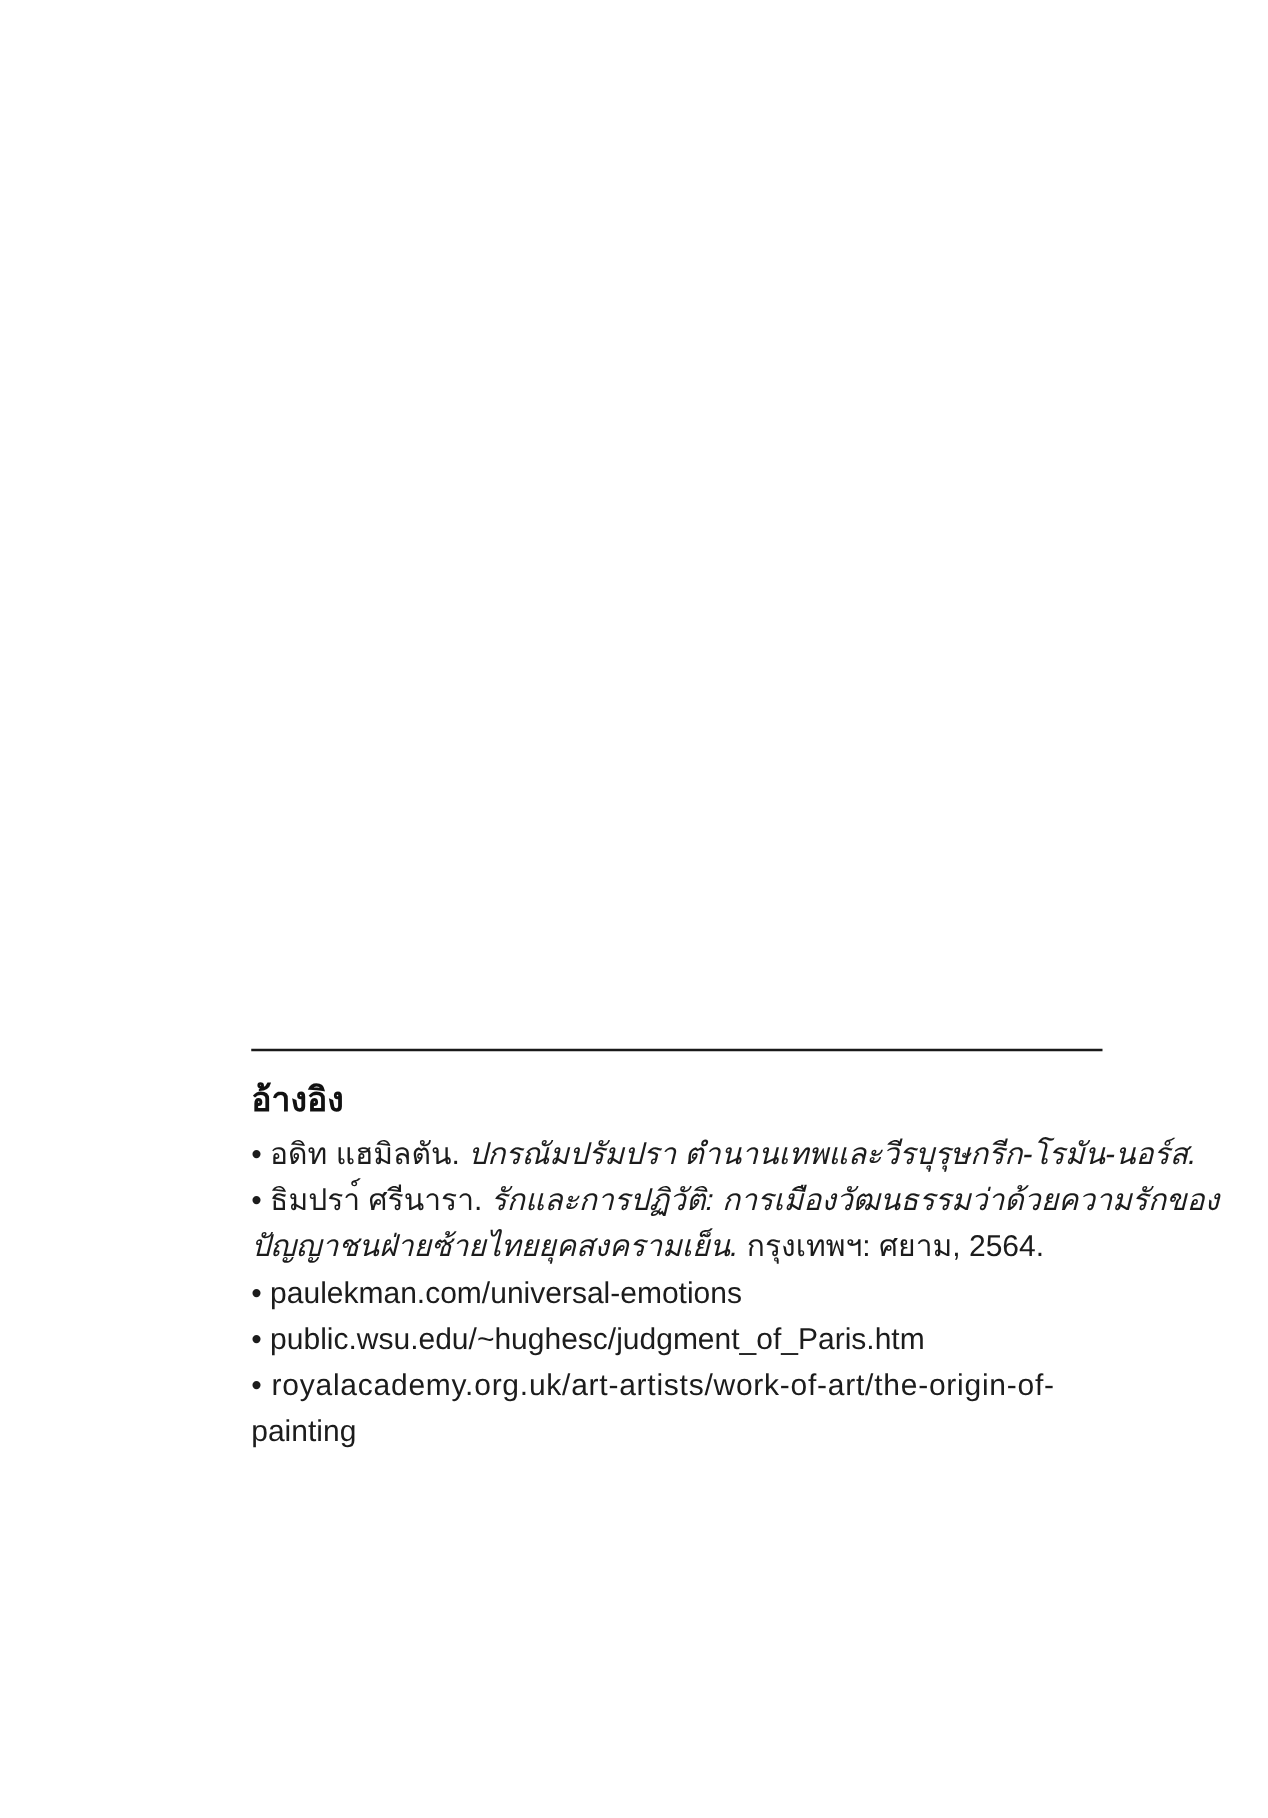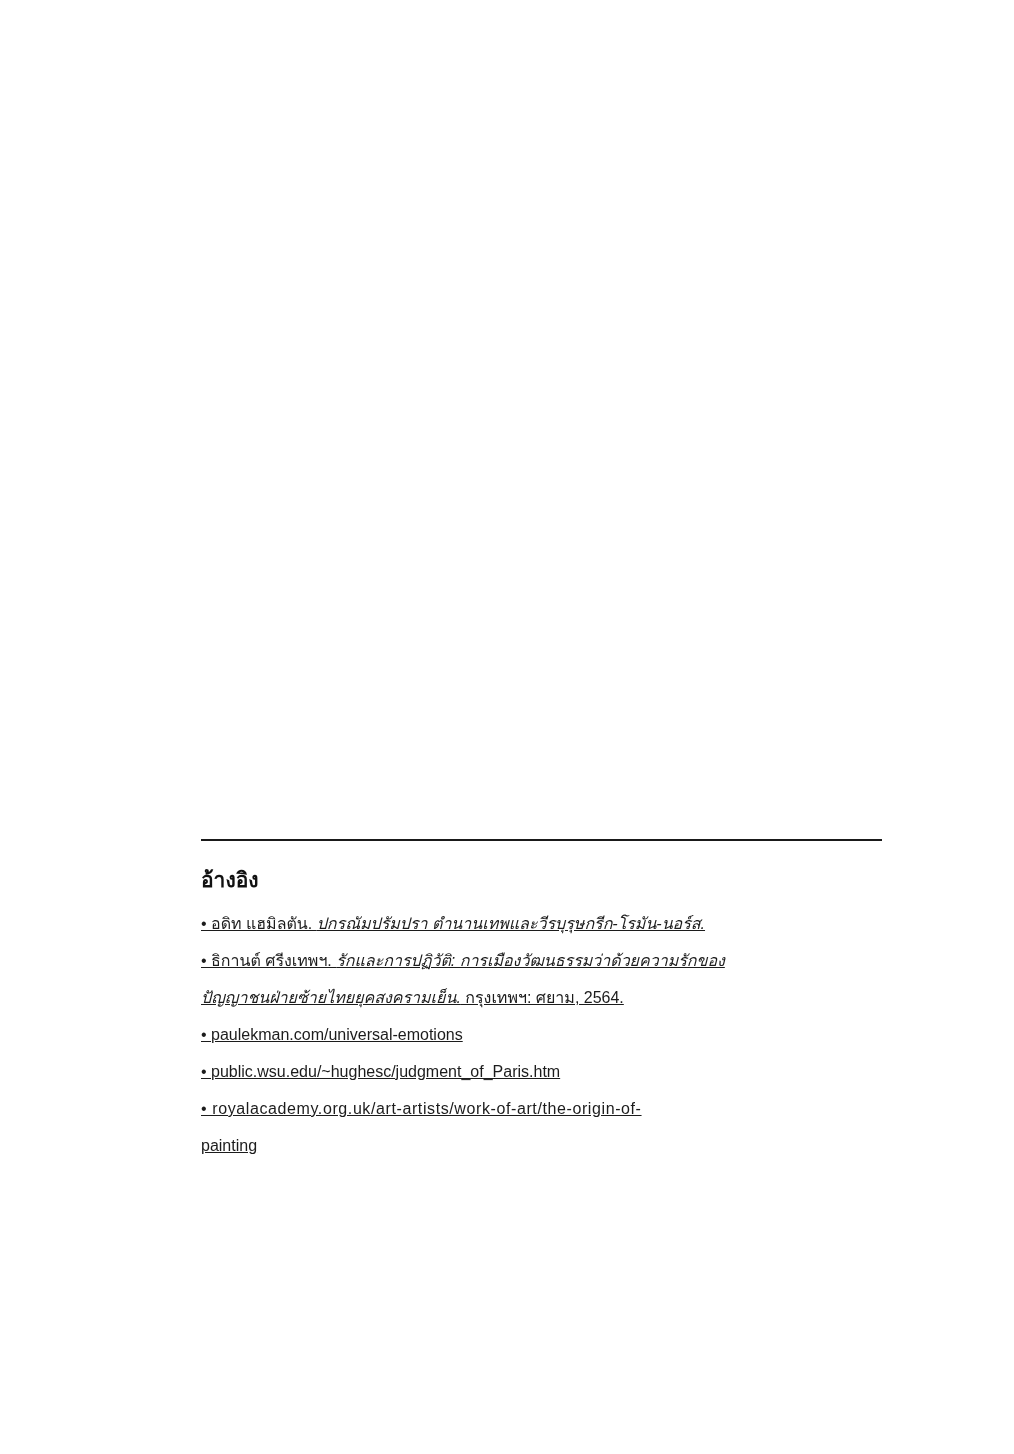--- a/index.html
+++ b/index.html
@@ -21,55 +21,54 @@
     top: 839px;
     width: 681px;
   }
   .divider {
     margin: 0;
     border: 0;
     border-top: 2px solid #1a1a1a;
   }
   .refs-heading {
     margin: 22px 0 8px 0;
-    font-size: 21px;
+    font-size: 27px;
     line-height: 34px;
     font-weight: bold;
     color: #111111;
   }
   .entry {
     margin: 0;
   }
   .line {
     display: block;
-    font-size: 16px;
+    font-size: 24px;
     line-height: 37px;
     white-space: nowrap;
-    text-decoration: underline;
   }
   .seg { font-style: normal; }
   .seg.italic { font-style: italic; }
   .line.justified { letter-spacing: 0.6px; }
 </style>
 </head>
 <body>
 
 <main>
   <section class="refs">
 
     <hr class="divider">
 
     <h2 class="refs-heading">อ้างอิง</h2>
 
     <div class="entry">
       <span class="line"><span class="seg">• อดิท แฮมิลตัน. </span><em class="seg italic">ปกรณัมปรัมปรา ตำนานเทพและวีรบุรุษกรีก-โรมัน-นอร์ส.</em></span>
     </div>
 
     <div class="entry">
-      <span class="line"><span class="seg">• ธิกานต์ ศรีงเทพฯ. </span><em class="seg italic">รักและการปฏิวัติ: การเมืองวัฒนธรรมว่าด้วยความรักของ</em></span>
+      <span class="line"><span class="seg">• ธิมปรา์ ศรีนารา. </span><em class="seg italic">รักและการปฏิวัติ: การเมืองวัฒนธรรมว่าด้วยความรักของ</em></span>
       <span class="line"><em class="seg italic">ปัญญาชนฝ่ายซ้ายไทยยุคสงครามเย็น.</em><span class="seg"> กรุงเทพฯ: ศยาม, 2564.</span></span>
     </div>
 
 
     <div class="entry">
       <span class="line"><span class="seg">• paulekman.com/universal-emotions</span></span>
     </div>
 
     <div class="entry">
     </div>

